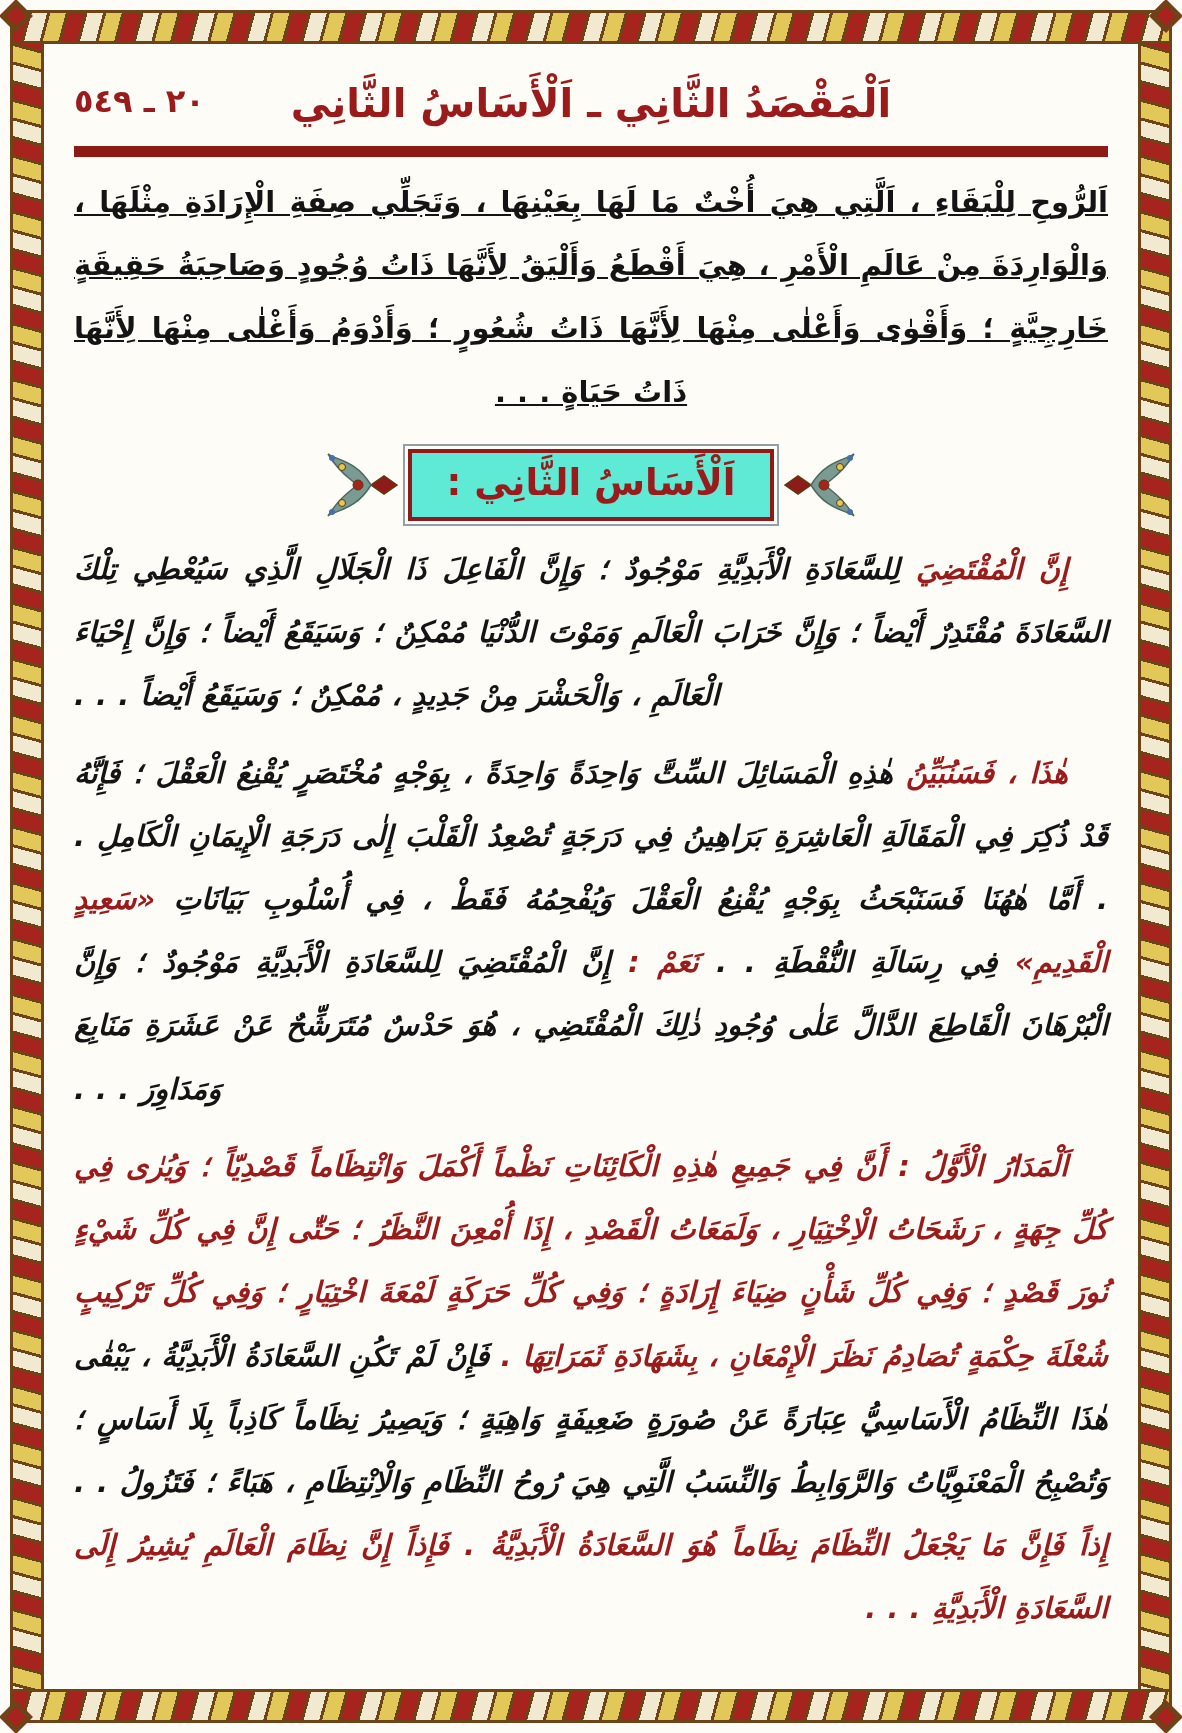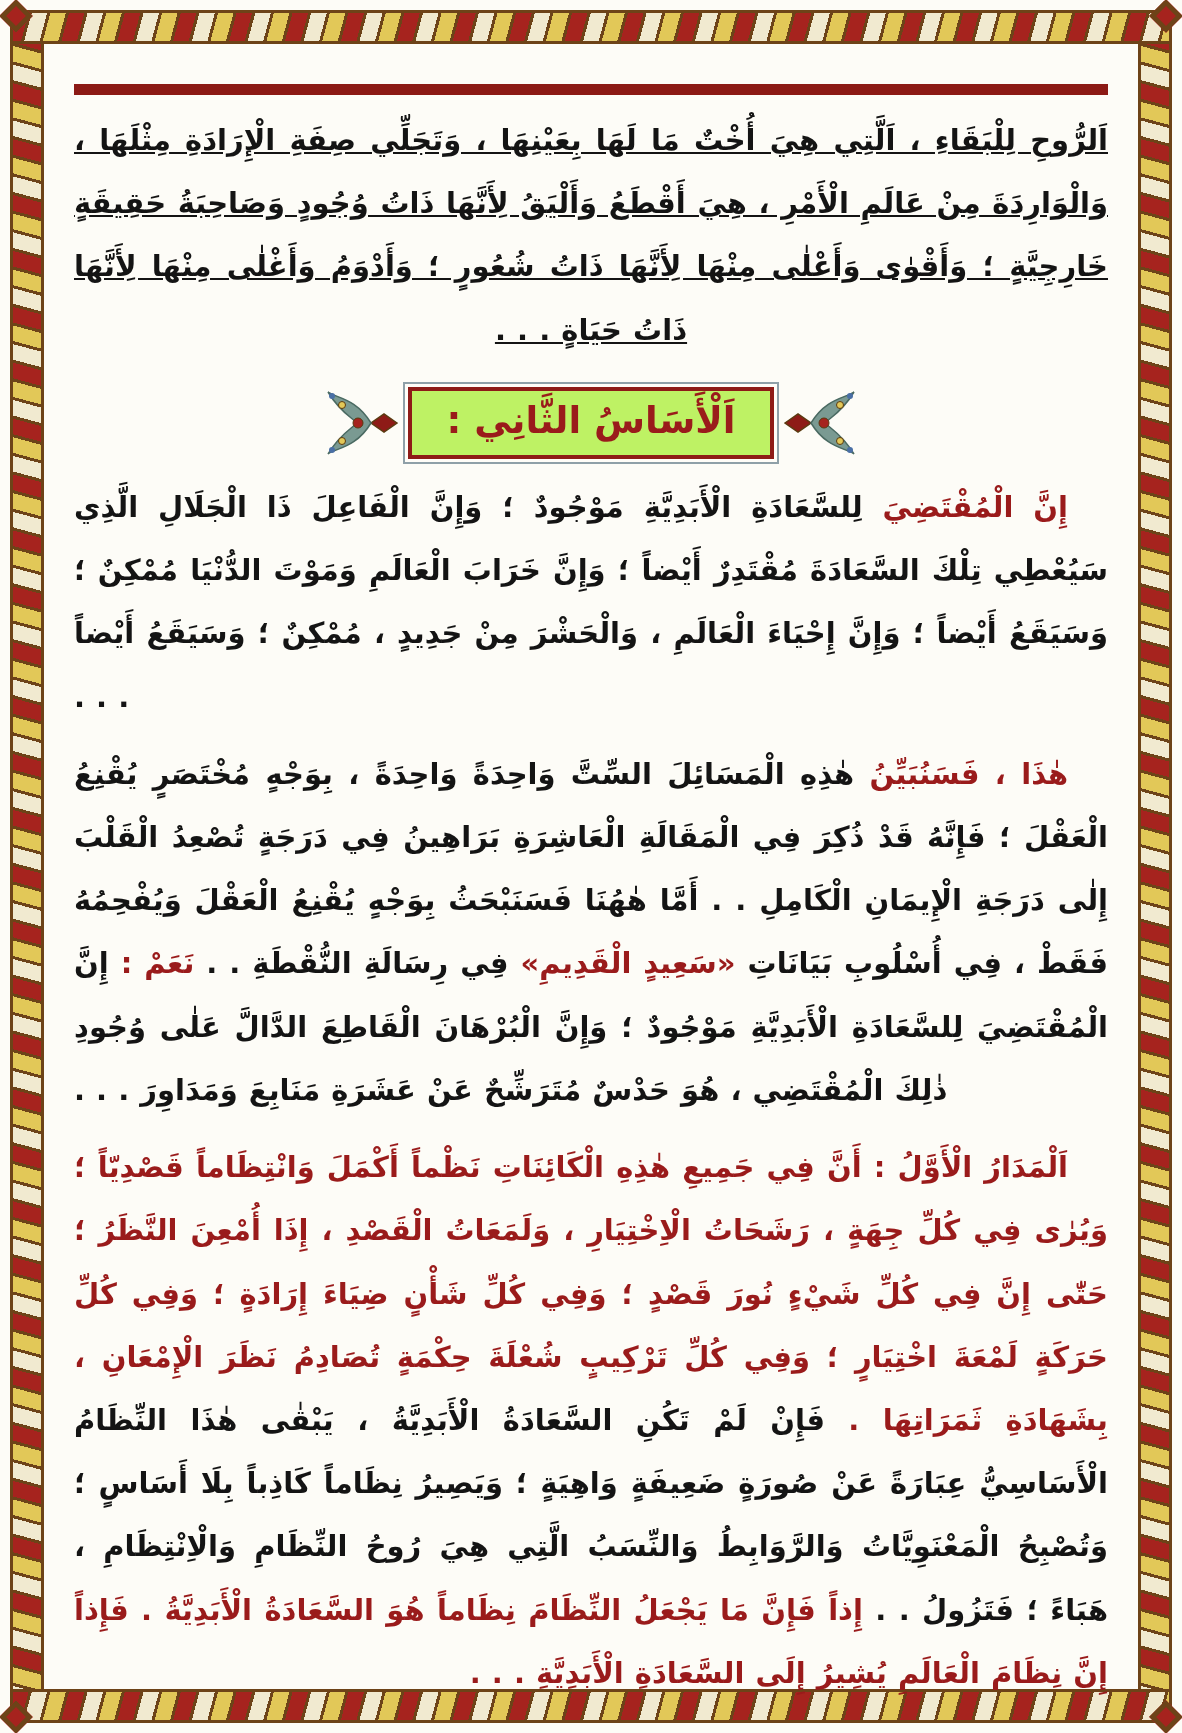--- a/index.html
+++ b/index.html
@@ -54,33 +54,33 @@
     font-size:32px;direction:rtl;
   }
   .header-rule{height:11px;background:#8c1a15;margin-top:12px;}
 
   .para{
     margin:14px 0 0 0;
     font-size:29px;line-height:2.18;color:#141414;font-weight:bold;
     text-align:justify;text-align-last:right;
     word-spacing:1px;
   }
-  .para.indent{text-indent:40px;}
+  .para.indent{text-indent:40px;font-style:italic;}
   .para.last-left{text-align-last:left;}
   .para.last-center{text-align-last:center;text-decoration:underline;}
   .para.last-right{text-align-last:right;}
   .red{color:#9a1b1b;}
 
   
   .banner-row{
     display:flex;align-items:center;justify-content:center;
     margin:22px 0 10px 0;height:78px;
   }
   .banner-box{
-    background:#bef264;
+    background:#5eead4;
     border:4px solid #8e1b17;
     box-shadow:0 0 0 3px #fffdf8,0 0 0 5px #8fa0a8;
     padding:4px 34px 8px 34px;
     color:#9a1b1b;font-weight:bold;font-size:37px;line-height:1.4;
     margin:0 10px;white-space:nowrap;
   }
   .ornament{width:72px;height:66px;flex:0 0 auto;}
   .ornament.mirror{transform:scaleX(-1);}
 </style>
 </head>
@@ -92,20 +92,24 @@
   <div class="strip h top"></div>
   <div class="strip h bottom"></div>
   <div class="corner tl"></div>
   <div class="corner tr"></div>
   <div class="corner bl"></div>
   <div class="corner br"></div>
 </div>
 
 <div class="content" lang="ar">
 
+  <div class="header">
+    <div class="page-number">٢٠ ـ ٥٤٩</div>
+    <div class="page-title">اَلْمَقْصَدُ الثَّانِي ـ اَلْأَسَاسُ الثَّانِي</div>
+  </div>
   <div class="header-rule"></div>
 
   <p class="para last-center"><span>اَلرُّوحِ لِلْبَقَاءِ ، اَلَّتِي هِيَ أُخْتٌ مَا لَهَا بِعَيْنِهَا ، وَتَجَلِّي صِفَةِ الْإِرَادَةِ مِثْلَهَا ، وَالْوَارِدَةَ مِنْ عَالَمِ الْأَمْرِ ، هِيَ أَقْطَعُ وَأَلْيَقُ لِأَنَّهَا ذَاتُ وُجُودٍ وَصَاحِبَةُ حَقِيقَةٍ خَارِجِيَّةٍ ؛ وَأَقْوٰى وَأَعْلٰى مِنْهَا لِأَنَّهَا ذَاتُ شُعُورٍ ؛ وَأَدْوَمُ وَأَغْلٰى مِنْهَا لِأَنَّهَا ذَاتُ حَيَاةٍ . . .</span></p>
 
   <div class="banner-row">
     <svg class="ornament" viewBox="0 0 72 66">
       <path d="M1 33 L14 24 L27 33 L14 42 Z" fill="#8e1b17" stroke="#5a3a10" stroke-width="1.5"></path>
       <path d="M27 33 C 42 8, 62 8, 70 2 C 58 22, 47 27, 41 33 C 47 39, 58 44, 70 64 C 62 58, 42 58, 27 33 Z" fill="#7a9a92" stroke="#4a6a62" stroke-width="1.5"></path>
       <circle cx="40" cy="33" r="5" fill="#a6231e" stroke="#5a3a10"></circle>
       <circle cx="56" cy="15" r="3.5" fill="#e2c858" stroke="#5a3a10"></circle>

